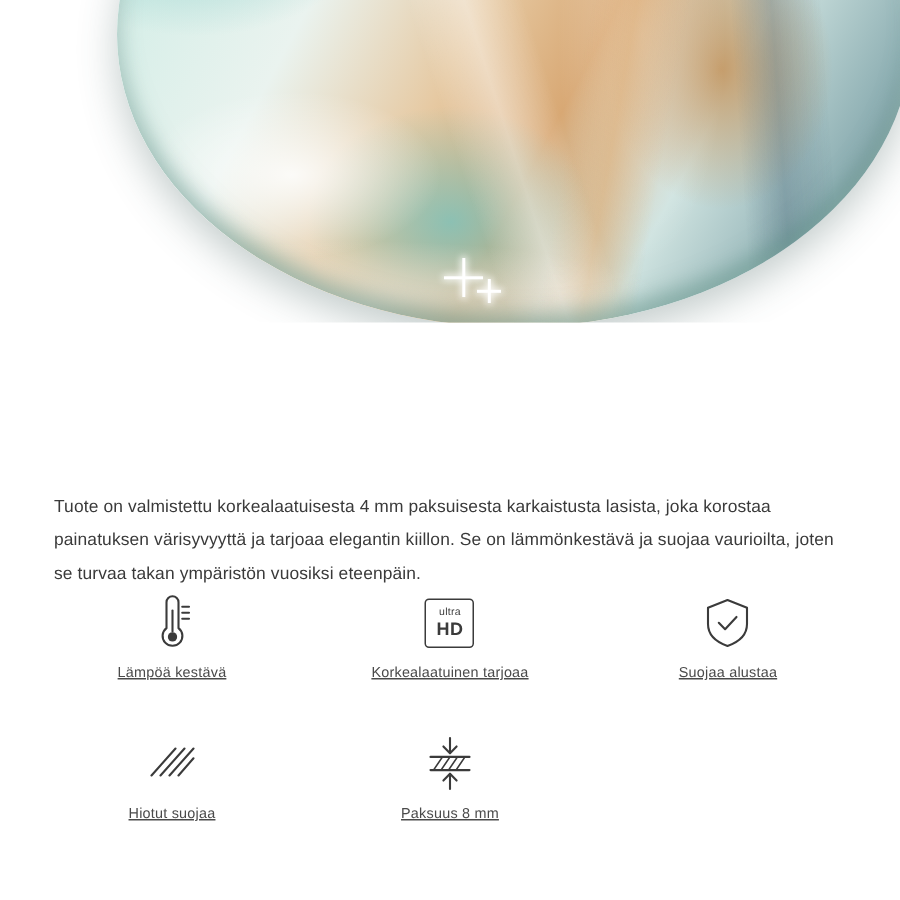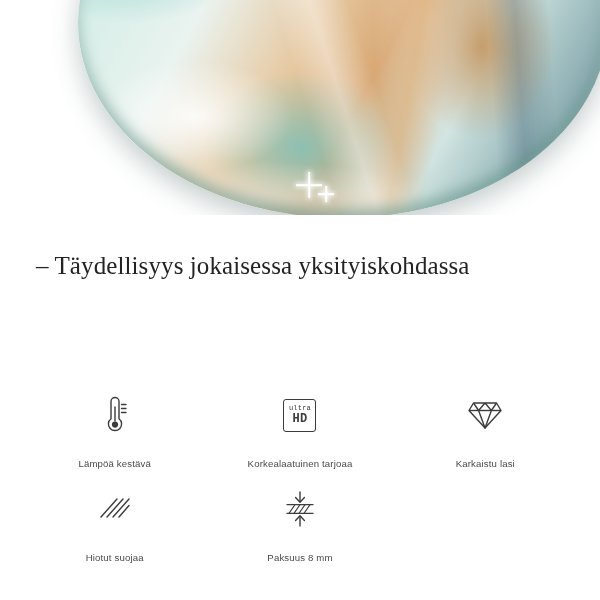--- a/index.html
+++ b/index.html
@@ -141,28 +141,28 @@
     flex-direction: column;
     align-items: center;
     justify-content: flex-start;
   }
   .feature .glyph {
     height: 46px;
     display: flex;
     align-items: center;
     justify-content: center;
     color: #3b3b3b;
-    font-family: Liberation Mono, monospace;
   }
   .feature .caption {
-    margin-top: 20px;
+    margin-top: 5px;
     font-size: 9.6px;
     color: #4a4a4a;
     text-align: left;
     letter-spacing: 0.15px;
+    text-decoration: underline;
   }
   .ultrahd-box {
     width: 31px;
     height: 31px;
     border: 1.4px solid #3b3b3b;
     border-radius: 3px;
     display: flex;
     flex-direction: column;
     align-items: center;
     justify-content: center;
@@ -188,23 +188,23 @@
     <div class="hero-disc">
       <div class="veil"></div>
       <div class="streaks"></div>
       <div class="rim"></div>
     </div>
     <div class="sparkle sparkle-1"></div>
     <div class="sparkle sparkle-2"></div>
   </div>
 
   <h1 class="headline">
-    <span class="l2">– Täydellisyys jokaisessa yksityiskohdassa</span>
   </h1>
 
+  <p class="body-copy">Tuote on valmistettu korkealaatuisesta 4 mm paksuisesta karkaistusta lasista, joka korostaa painatuksen värisyvyyttä ja tarjoaa elegantin kiillon. Se on lämmönkestävä ja suojaa vaurioilta, joten se turvaa takan ympäristön vuosiksi eteenpäin.</p>
 
   <div class="features">
 
     <div class="feature">
       <div class="glyph">
         <svg width="38" height="40" viewBox="0 0 38 40" fill="none" stroke="#3b3b3b" stroke-width="1.4" stroke-linecap="round">
           <path d="M15 6.5a4 4 0 0 1 8 0v17.2a6.6 6.6 0 1 1-8 0z"></path>
           <line x1="19" y1="12" x2="19" y2="26"></line>
           <circle cx="19" cy="29.6" r="3.1" fill="#3b3b3b" stroke="none"></circle>
           <line x1="25.5" y1="9.5" x2="30" y2="9.5"></line>
@@ -218,35 +218,30 @@
     <div class="feature">
       <div class="glyph">
         <div class="ultrahd-box">
           <span class="u1">ultra</span>
           <span class="u2">HD</span>
         </div>
       </div>
       <div class="caption">Korkealaatuinen tarjoaa</div>
     </div>
 
-
-    <div class="feature">
-      <div class="glyph">
-        <svg width="40" height="34" viewBox="0 0 40 34" fill="none" stroke="#3b3b3b" stroke-width="1.4" stroke-linejoin="round">
-          <path d="M8.5 5 H31.5 L36 12.5 L20 30 L4 12.5 Z"></path>
-          <path d="M4 12.5 H36"></path>
-          <path d="M13.6 12.5 L20 30 L26.4 12.5"></path>
-          <path d="M8.5 5 L13.6 12.5"></path>
-          <path d="M31.5 5 L26.4 12.5"></path>
-          <path d="M20 5 L13.6 12.5"></path>
-          <path d="M20 5 L26.4 12.5"></path>
-        </svg>
-      </div>
-      <div class="caption">Karkaistu lasi</div>
-    </div>
+    <div class="feature">
+      <div class="glyph">
+        <svg width="36" height="40" viewBox="0 0 36 40" fill="none" stroke="#3b3b3b" stroke-width="1.4" stroke-linecap="round" stroke-linejoin="round">
+          <path d="M18 5 L31 10.2 V21 c0 7.6 -6 12.2 -13 14.6 C11 33.2 5 28.6 5 21 V10.2 Z"></path>
+          <path d="M12.2 20.2 l4.2 4.3 7.6 -8.2"></path>
+        </svg>
+      </div>
+      <div class="caption">Suojaa alustaa</div>
+    </div>
+
 
     <div class="feature">
       <div class="glyph">
         <svg width="40" height="32" viewBox="0 0 40 32" fill="none" stroke="#3b3b3b" stroke-width="1.4" stroke-linecap="round">
           <path d="M6 24 L22 6"></path>
           <path d="M12 24 L28 6"></path>
           <path d="M18 24 L34 6"></path>
           <path d="M24 24 L34 12.5"></path>
         </svg>
       </div>

